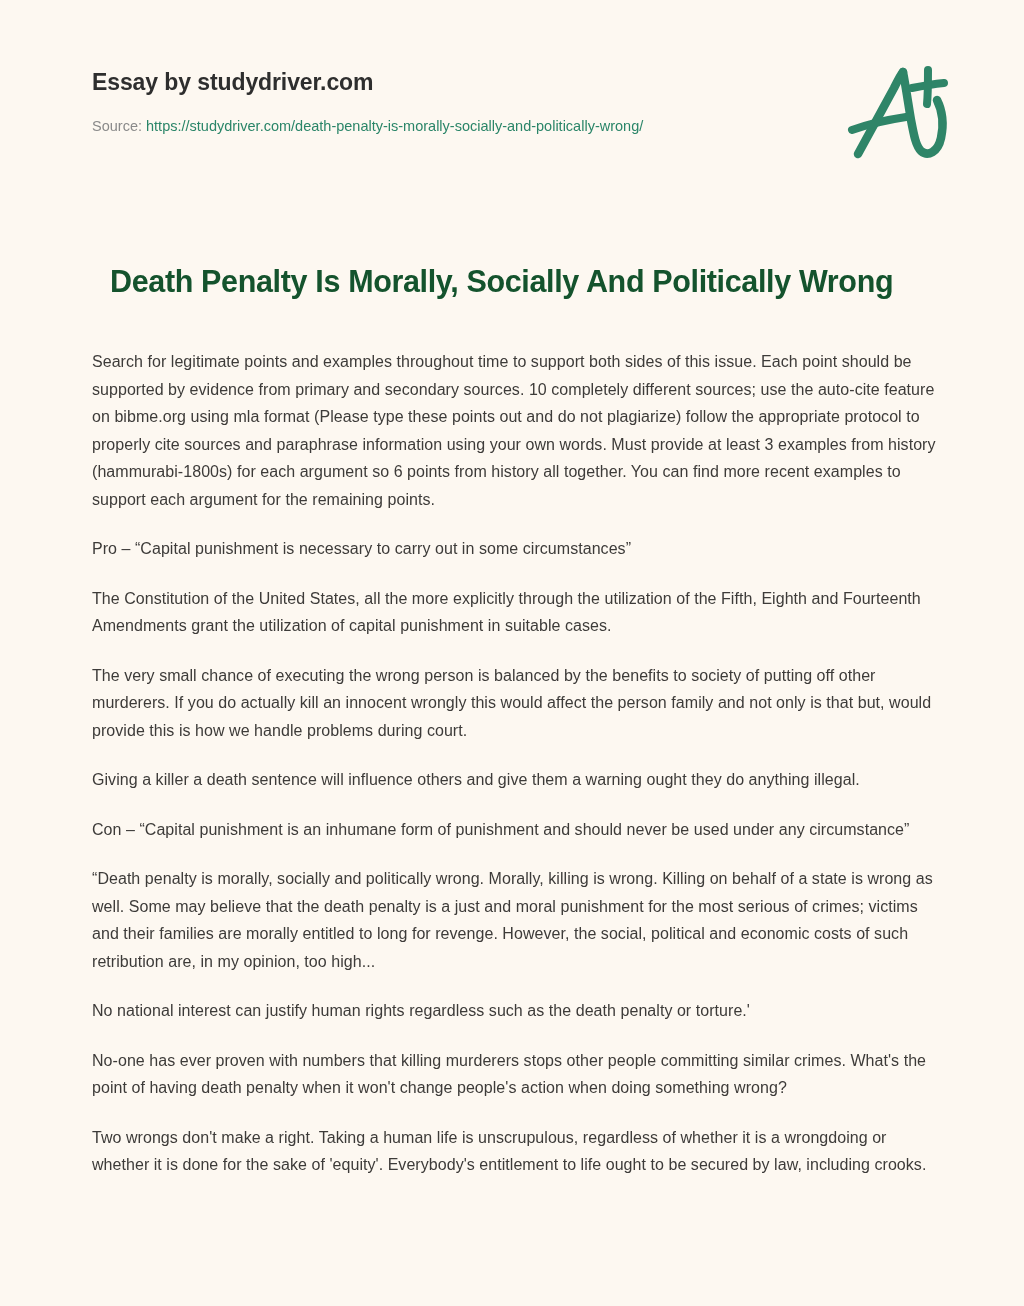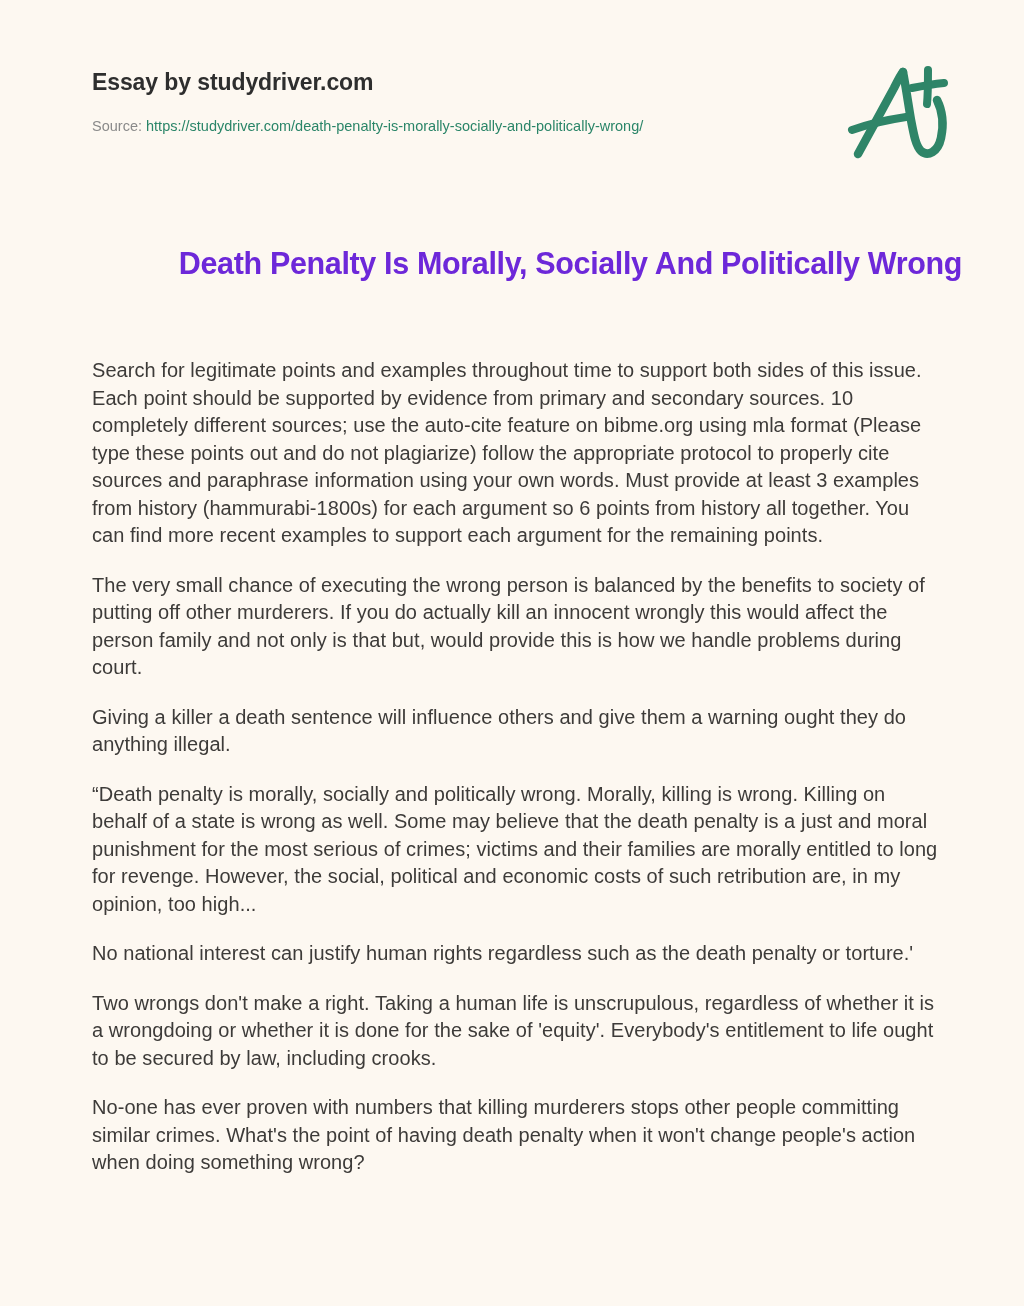--- a/index.html
+++ b/index.html
@@ -77,42 +77,41 @@
     width: 130px;
     height: 124px;
   }
 
   
   .doc-title {
     position: absolute;
     left: 92px;
     top: 244px;
     width: 870px;
-    margin: 0;
+    margin: 18px;
     font-family: "Liberation Sans", sans-serif;
     font-size: 30.5px;
     font-weight: 700;
     line-height: 38px;
     letter-spacing: -0.35px;
-    color: #6d28d9;
-    text-align: right;
+    color: #14532d;
   }
 
   
   .article {
     position: absolute;
     left: 92px;
     top: 348px;
     width: 848px;
   }
 
   .article p {
-    margin: 9px 0 22px 0;
+    margin: 0 0 22px 0;
     font-family: "Liberation Sans", sans-serif;
-    font-size: 20px;
+    font-size: 16px;
     line-height: 27.5px;
     color: #3d3b39;
     text-align: left;
     letter-spacing: 0.05px;
   }
 
   .article p:last-child {
     margin-bottom: 0;
   }
 </style>
@@ -149,22 +148,25 @@
         </g>
       </svg>
     </div>
 
   </div>
 
   <h1 class="doc-title">Death Penalty Is Morally, Socially And Politically Wrong</h1>
 
   <div class="article">
     <p>Search for legitimate points and examples throughout time to support both sides of this issue. Each point should be supported by evidence from primary and secondary sources. 10 completely different sources; use the auto-cite feature on bibme.org using mla format (Please type these points out and do not plagiarize) follow the appropriate protocol to properly cite sources and paraphrase information using your own words. Must provide at least 3 examples from history (hammurabi-1800s) for each argument so 6 points from history all together. You can find more recent examples to support each argument for the remaining points.</p>
+    <p>Pro – “Capital punishment is necessary to carry out in some circumstances”</p>
+    <p>The Constitution of the United States, all the more explicitly through the utilization of the Fifth, Eighth and Fourteenth Amendments grant the utilization of capital punishment in suitable cases.</p>
     <p>The very small chance of executing the wrong person is balanced by the benefits to society of putting off other murderers. If you do actually kill an innocent wrongly this would affect the person family and not only is that but, would provide this is how we handle problems during court.</p>
     <p>Giving a killer a death sentence will influence others and give them a warning ought they do anything illegal.</p>
+    <p>Con – “Capital punishment is an inhumane form of punishment and should never be used under any circumstance”</p>
     <p>“Death penalty is morally, socially and politically wrong. Morally, killing is wrong. Killing on behalf of a state is wrong as well. Some may believe that the death penalty is a just and moral punishment for the most serious of crimes; victims and their families are morally entitled to long for revenge. However, the social, political and economic costs of such retribution are, in my opinion, too high...</p>
     <p>No national interest can justify human rights regardless such as the death penalty or torture.'</p>
+    <p>No-one has ever proven with numbers that killing murderers stops other people committing similar crimes. What's the point of having death penalty when it won't change people's action when doing something wrong?</p>
     <p>Two wrongs don't make a right. Taking a human life is unscrupulous, regardless of whether it is a wrongdoing or whether it is done for the sake of 'equity'. Everybody's entitlement to life ought to be secured by law, including crooks.</p>
-    <p>No-one has ever proven with numbers that killing murderers stops other people committing similar crimes. What's the point of having death penalty when it won't change people's action when doing something wrong?</p>
 
   </div>
 
 </div>
 
 </body></html>

